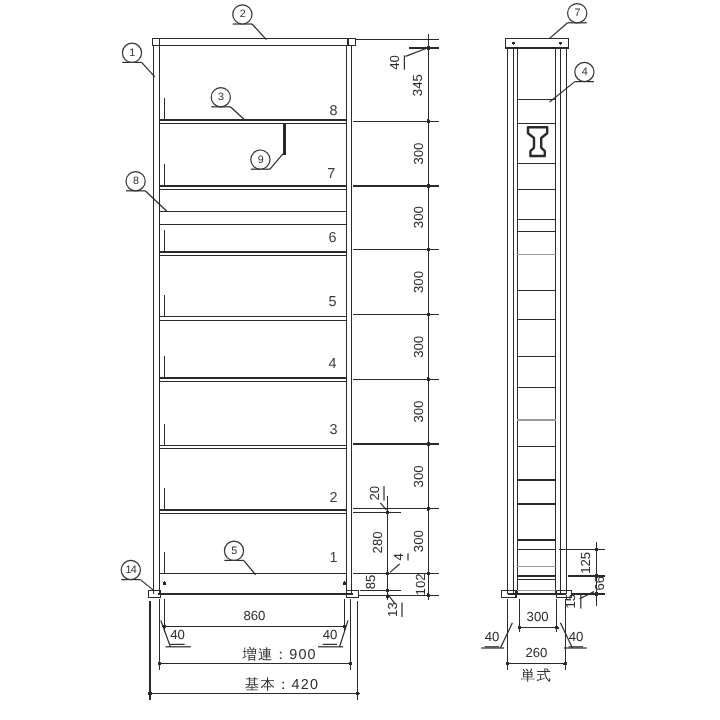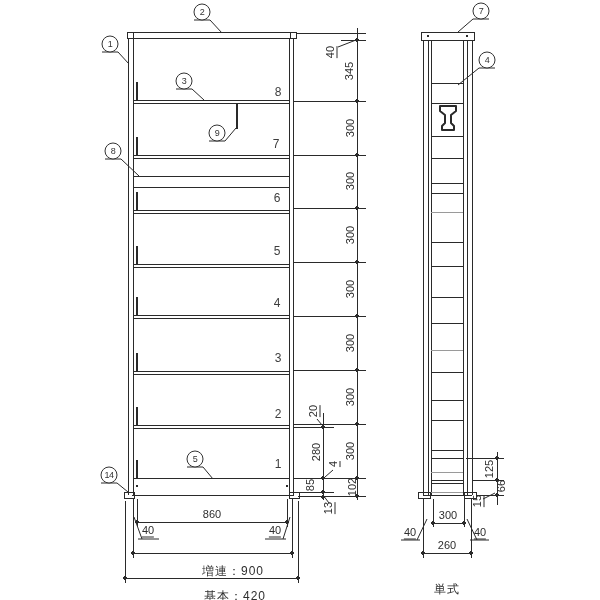--- a/index.html
+++ b/index.html
@@ -8,21 +8,21 @@
     font-family:"Liberation Sans", sans-serif; overflow:hidden;
   }
   #canvas svg { position:absolute; left:0; top:0; }
   .lbl {
     position:absolute; transform:translate(-50%,-50%);
     font-size:11px; color:#2e2e2e; white-space:nowrap; line-height:1;
   }
   .v { transform:translate(-50%,-50%) rotate(-90deg); }
   .u { border-bottom:1px solid #2e2e2e; padding-bottom:1px; }
   .shelfnum { font-size:12px; color:#3d3d3d; }
-  .jp { font-size:12px; letter-spacing:1px;margin-top:26px; }
+  .jp { font-size:12px; letter-spacing:1px; }
   .big { font-size:11px; }
   .balloon {
     position:absolute; width:15px; height:15px; border:1.2px solid #333;
     border-radius:50%; transform:translate(-50%,-50%);
     display:flex; align-items:center; justify-content:center;
     font-size:9px; color:#333; background:#fff; line-height:1; letter-spacing:-0.5px;
   }
 </style>
 </head>
 <body>

